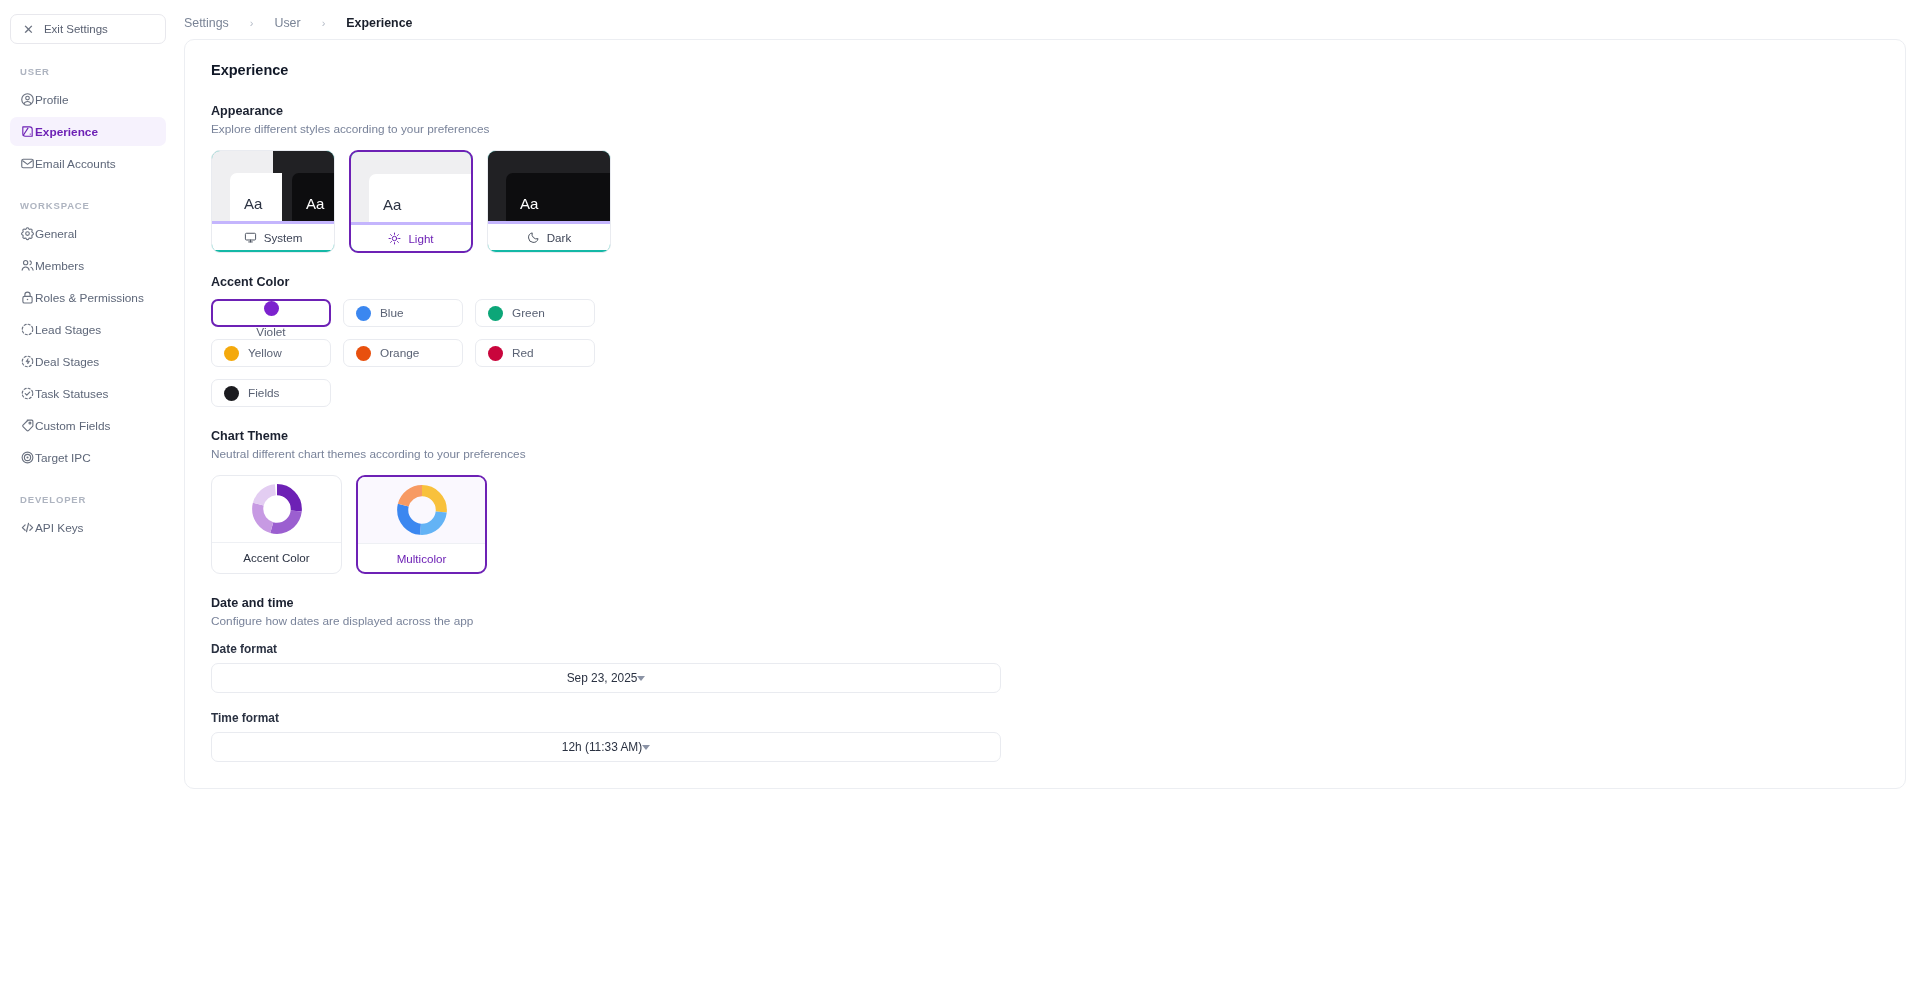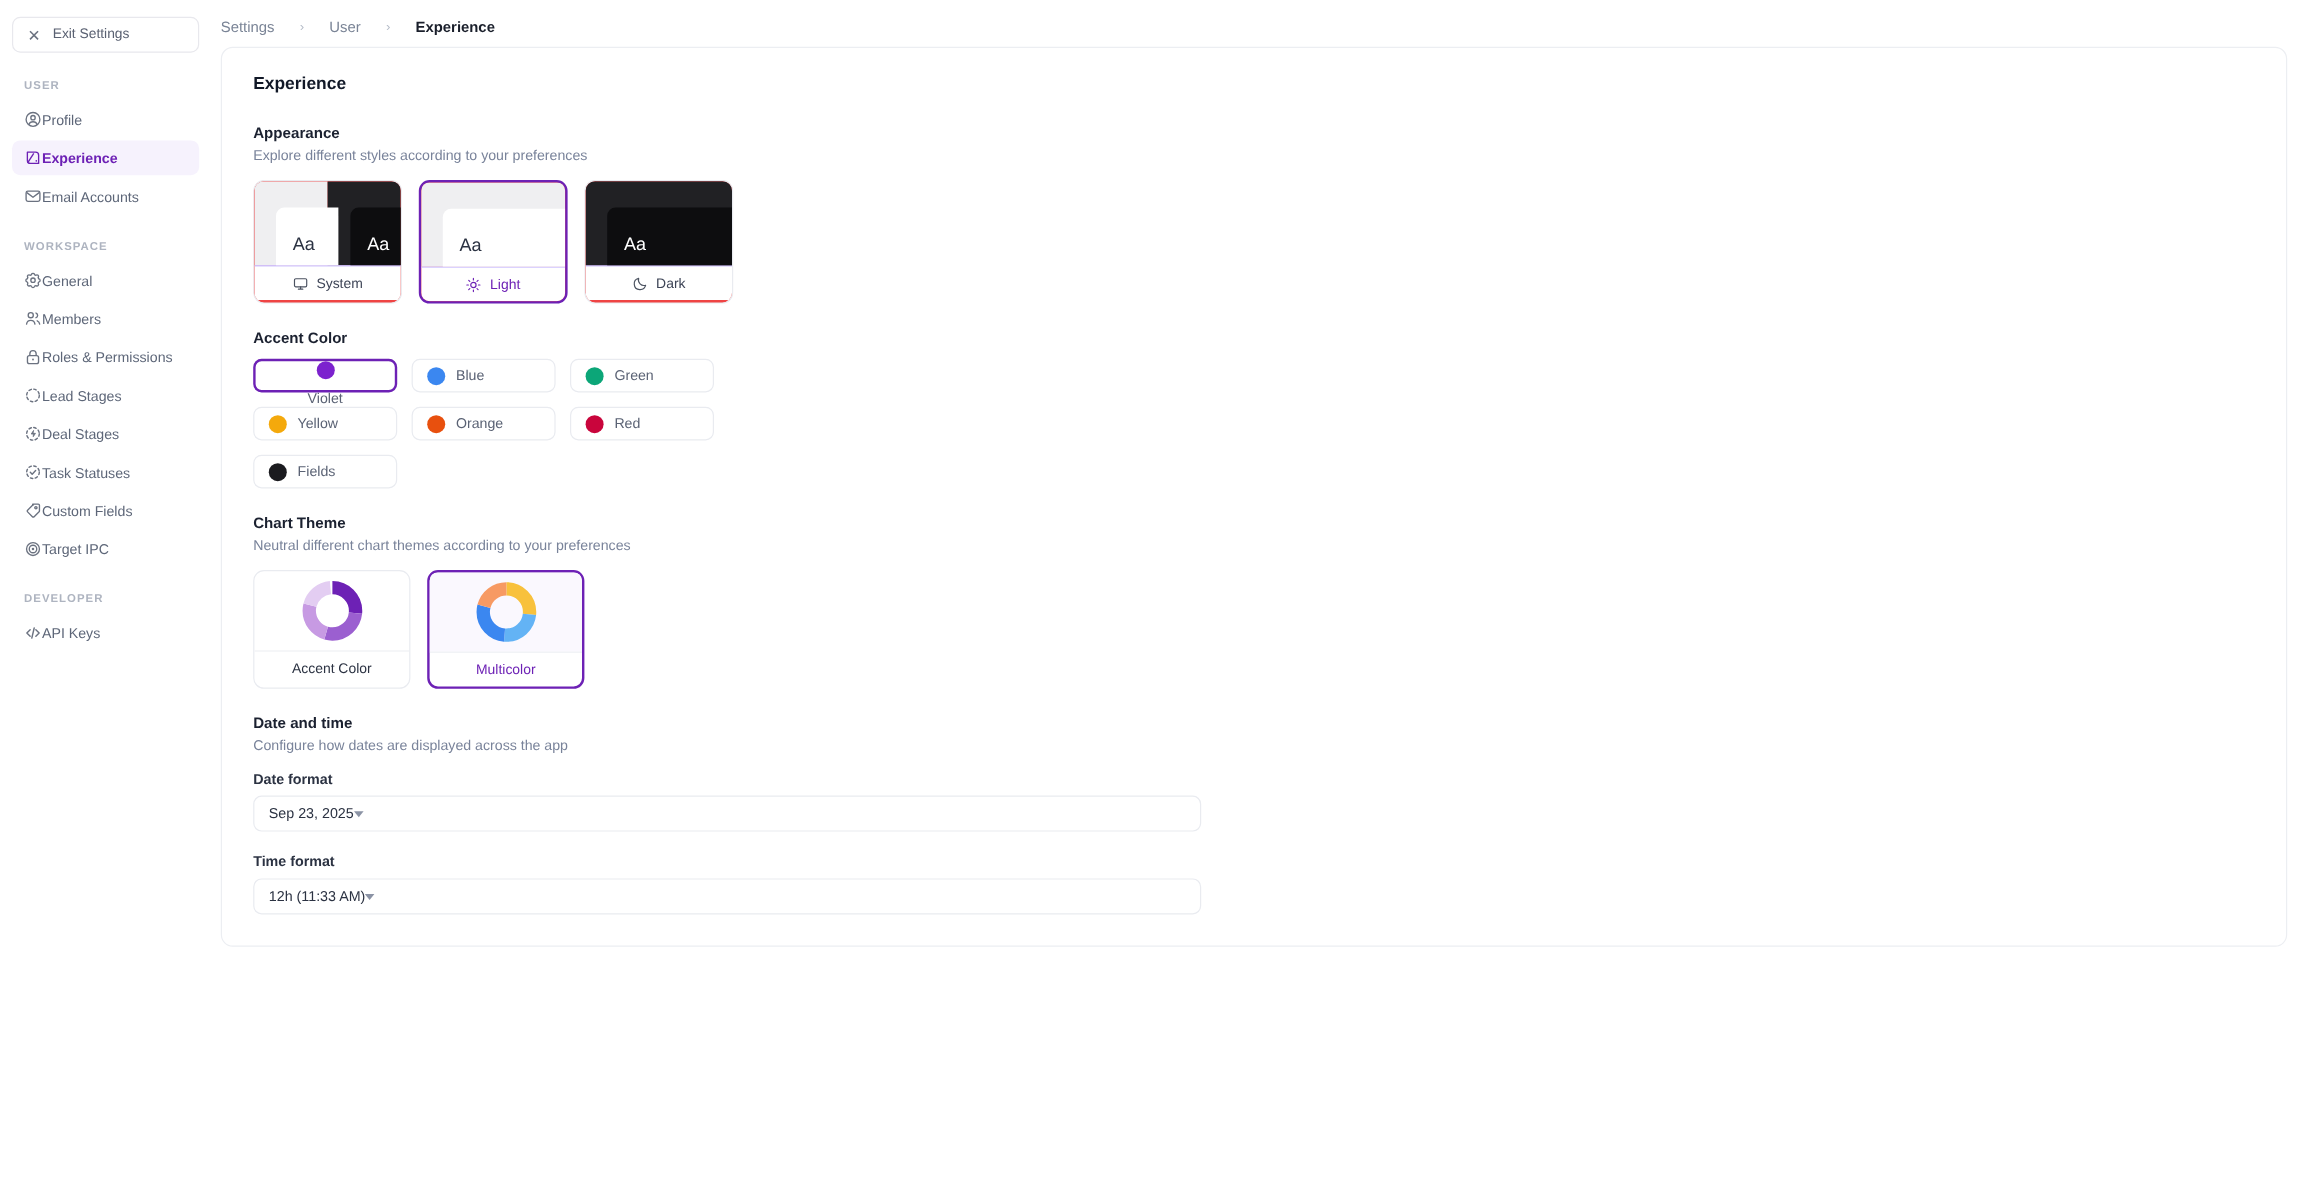--- a/index.html
+++ b/index.html
@@ -63,34 +63,34 @@
   .card-title { font-size: 14.5px; font-weight: 700; color: #111827; margin-bottom: 26px; }
 
   .sec-head { font-size: 12.6px; font-weight: 700; color: #1b2130; margin-bottom: 4px; }
   .sec-sub { font-size: 11.8px; color: #79839a; margin-bottom: 14px; }
   .sec-head2 { font-size: 12.6px; font-weight: 700; color: #1b2130; margin: 0 0 10px 0; }
 
   
   .theme-row { display: flex; gap: 14px; margin-bottom: 22px; }
   .theme-card {
     width: 124px; border: 1px solid #e9ebf0; border-radius: 9px;
-    overflow: hidden; cursor: pointer; background: #ef4444;
+    overflow: hidden; cursor: pointer; background: #14b8a6;
   }
   .theme-card.selected { border: 2px solid #6d21b5; }
   .theme-prev { height: 70px; position: relative; overflow: hidden; }
   .prev-half { position: absolute; top: 0; height: 100%; }
   .prev-inner {
     position: absolute; left: 30px; top: 22px;
     width: 102px; height: 60px; border-radius: 7px 0 0 0;
     display: flex; align-items: center; padding-left: 14px;
     font-size: 15px;
   }
   .theme-label {
     height: 29px; display: flex; align-items: center; justify-content: center;
-    gap: 7px; font-size: 11.6px; color: #3d4456; border-top: 1px solid #c4b5fd;
+    gap: 7px; font-size: 11.6px; color: #3d4456; border-top: 3px solid #c4b5fd;
     background: #fff;
   }
   .theme-card.selected .theme-label { color: #6d21b5; }
   .theme-label svg { display: block; }
 
   
   .accent-grid { display: flex; flex-wrap: wrap; gap: 12px; width: 384px; margin-bottom: 22px; }
   .swatch {
     width: 120px; height: 28px; border: 1px solid #e9ebf0; border-radius: 7px;
     display: flex; align-items: center; gap: 9px; padding: 0 12px;
@@ -111,21 +111,21 @@
   .chart-label {
     height: 29px; display: flex; align-items: center; justify-content: center;
     font-size: 11.6px; color: #2b3242; border-top: 1px solid #eef0f4;
   }
   .chart-card.selected .chart-label { color: #6d21b5; }
 
   
   .field-label { font-size: 11.9px; font-weight: 600; color: #2b3242; margin-bottom: 7px; }
   .select-box {
     width: 790px; height: 30px; border: 1px solid #e9ebf0; border-radius: 7px;
-    display: flex; align-items: center; justify-content: flex-start;
+    display: flex; align-items: center; justify-content: center;
     padding: 0 12px; font-size: 11.9px; color: #2b3242; cursor: pointer;
     background: #fff; margin-bottom: 18px;
   }
   .caret { width: 0; height: 0; border-left: 4px solid transparent;
            border-right: 4px solid transparent; border-top: 5px solid #8b93a5; }
   .mb0 { margin-bottom: 0; }
 </style>
 </head>
 <body>
 

